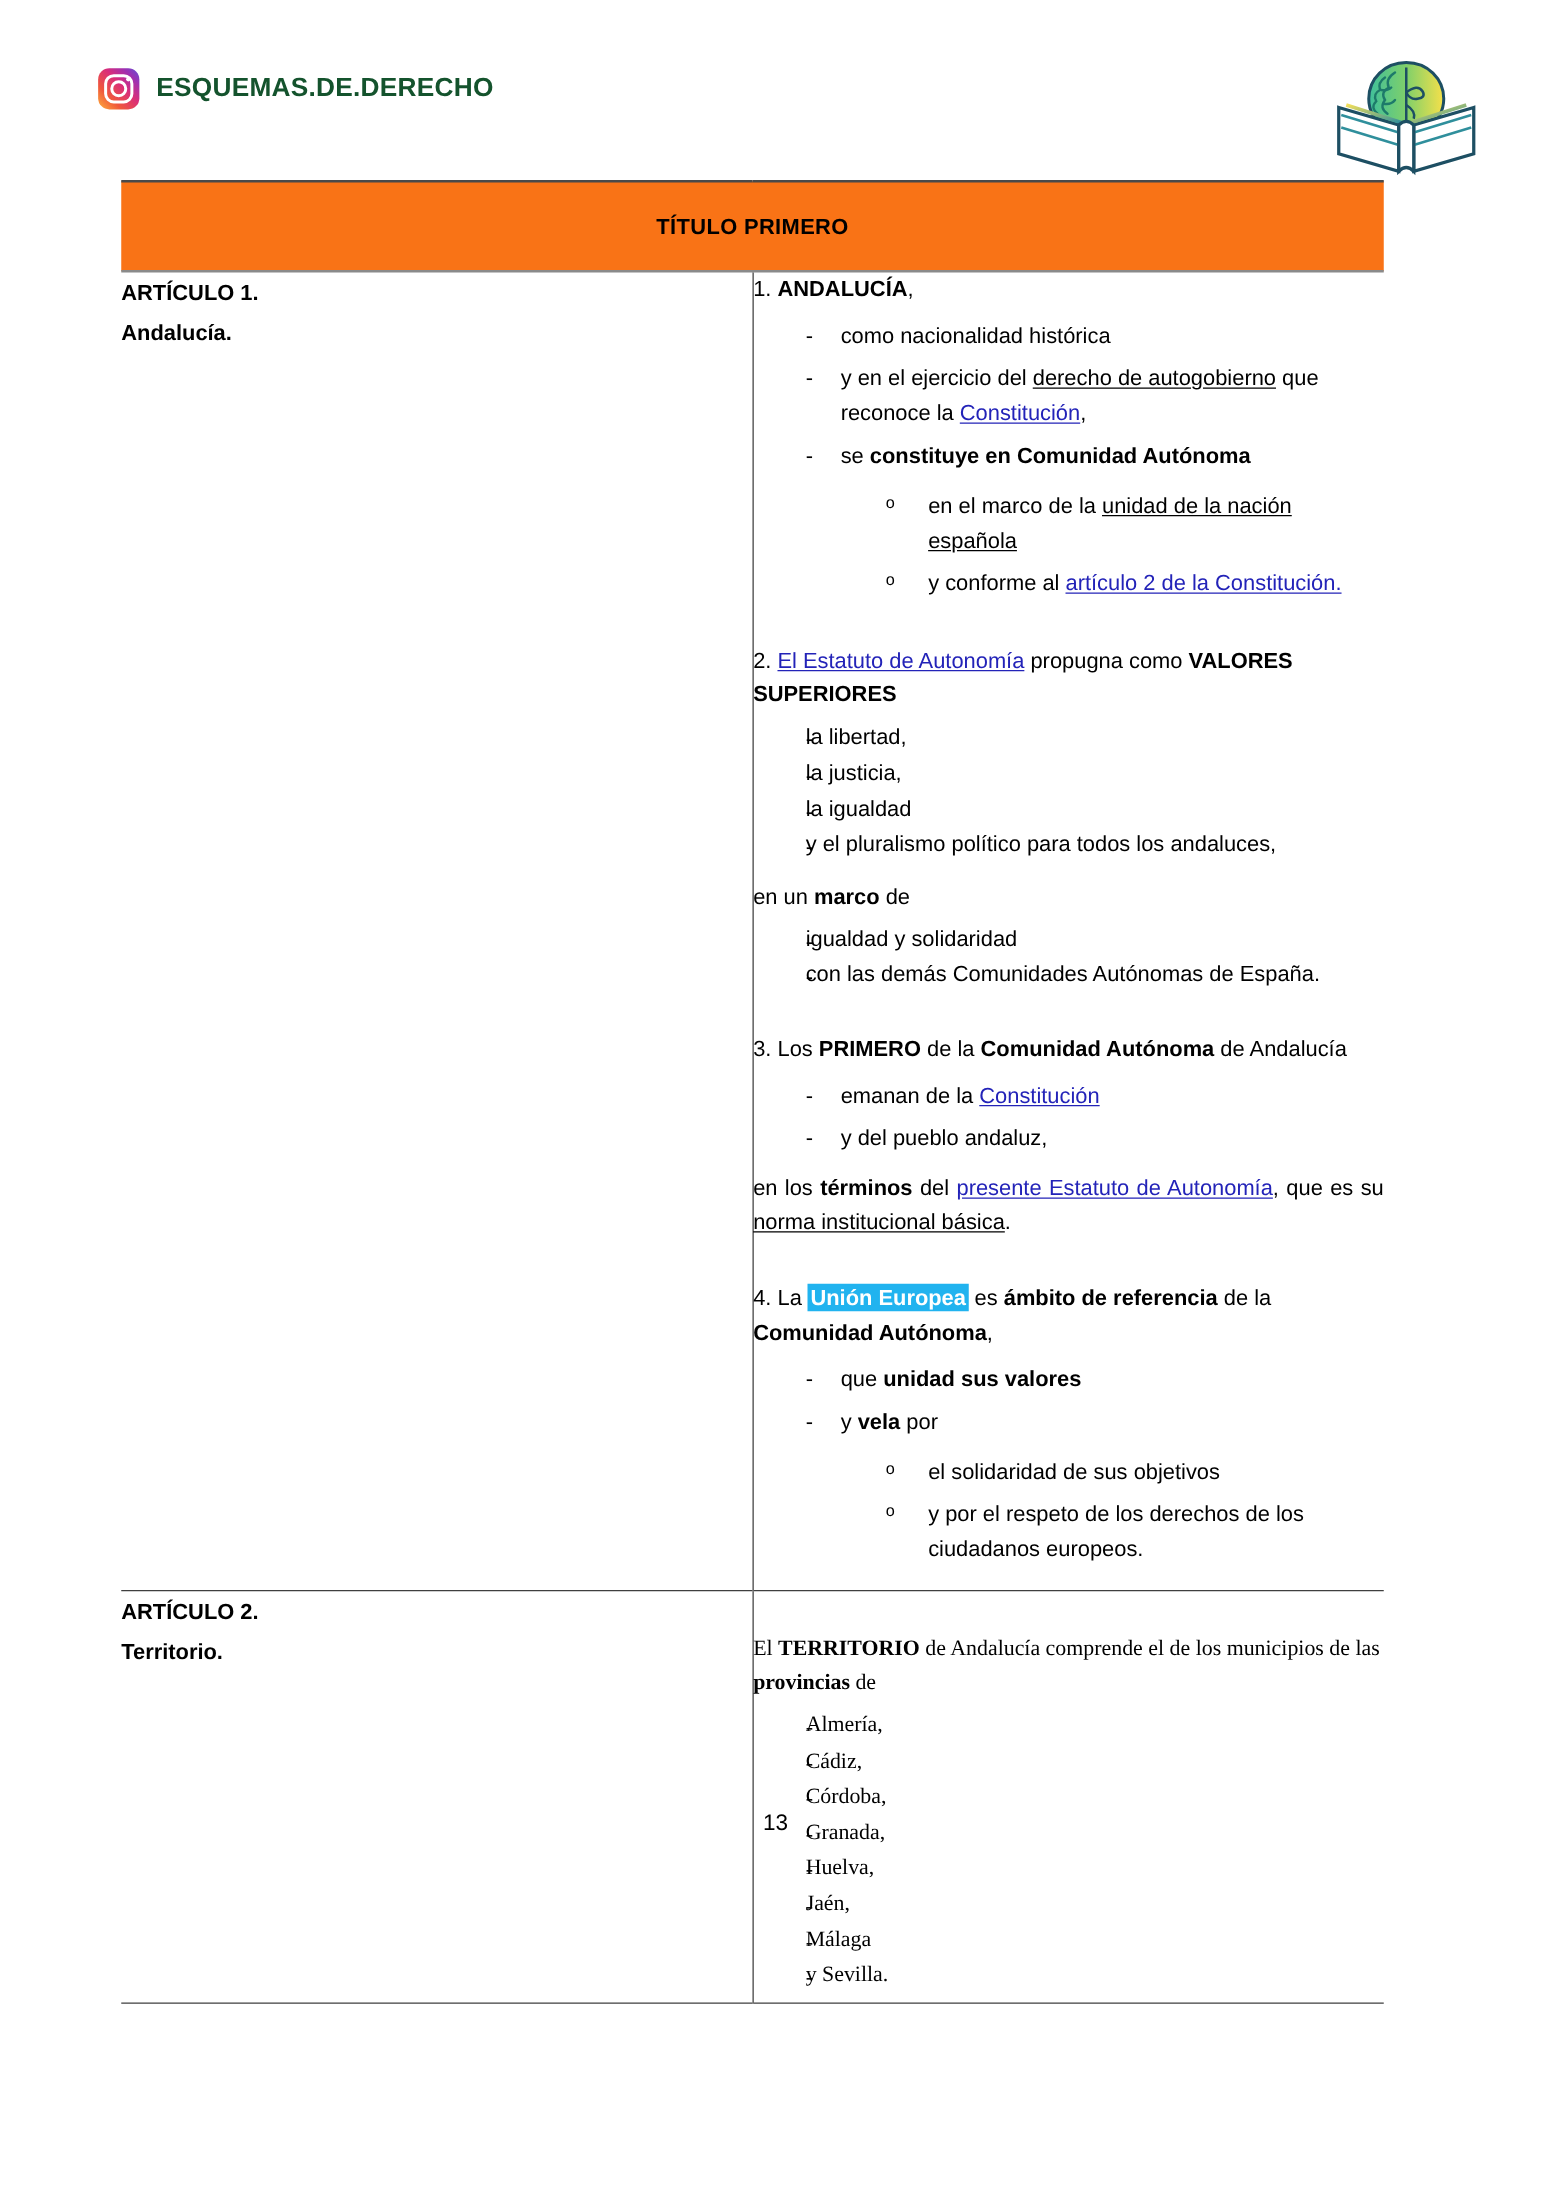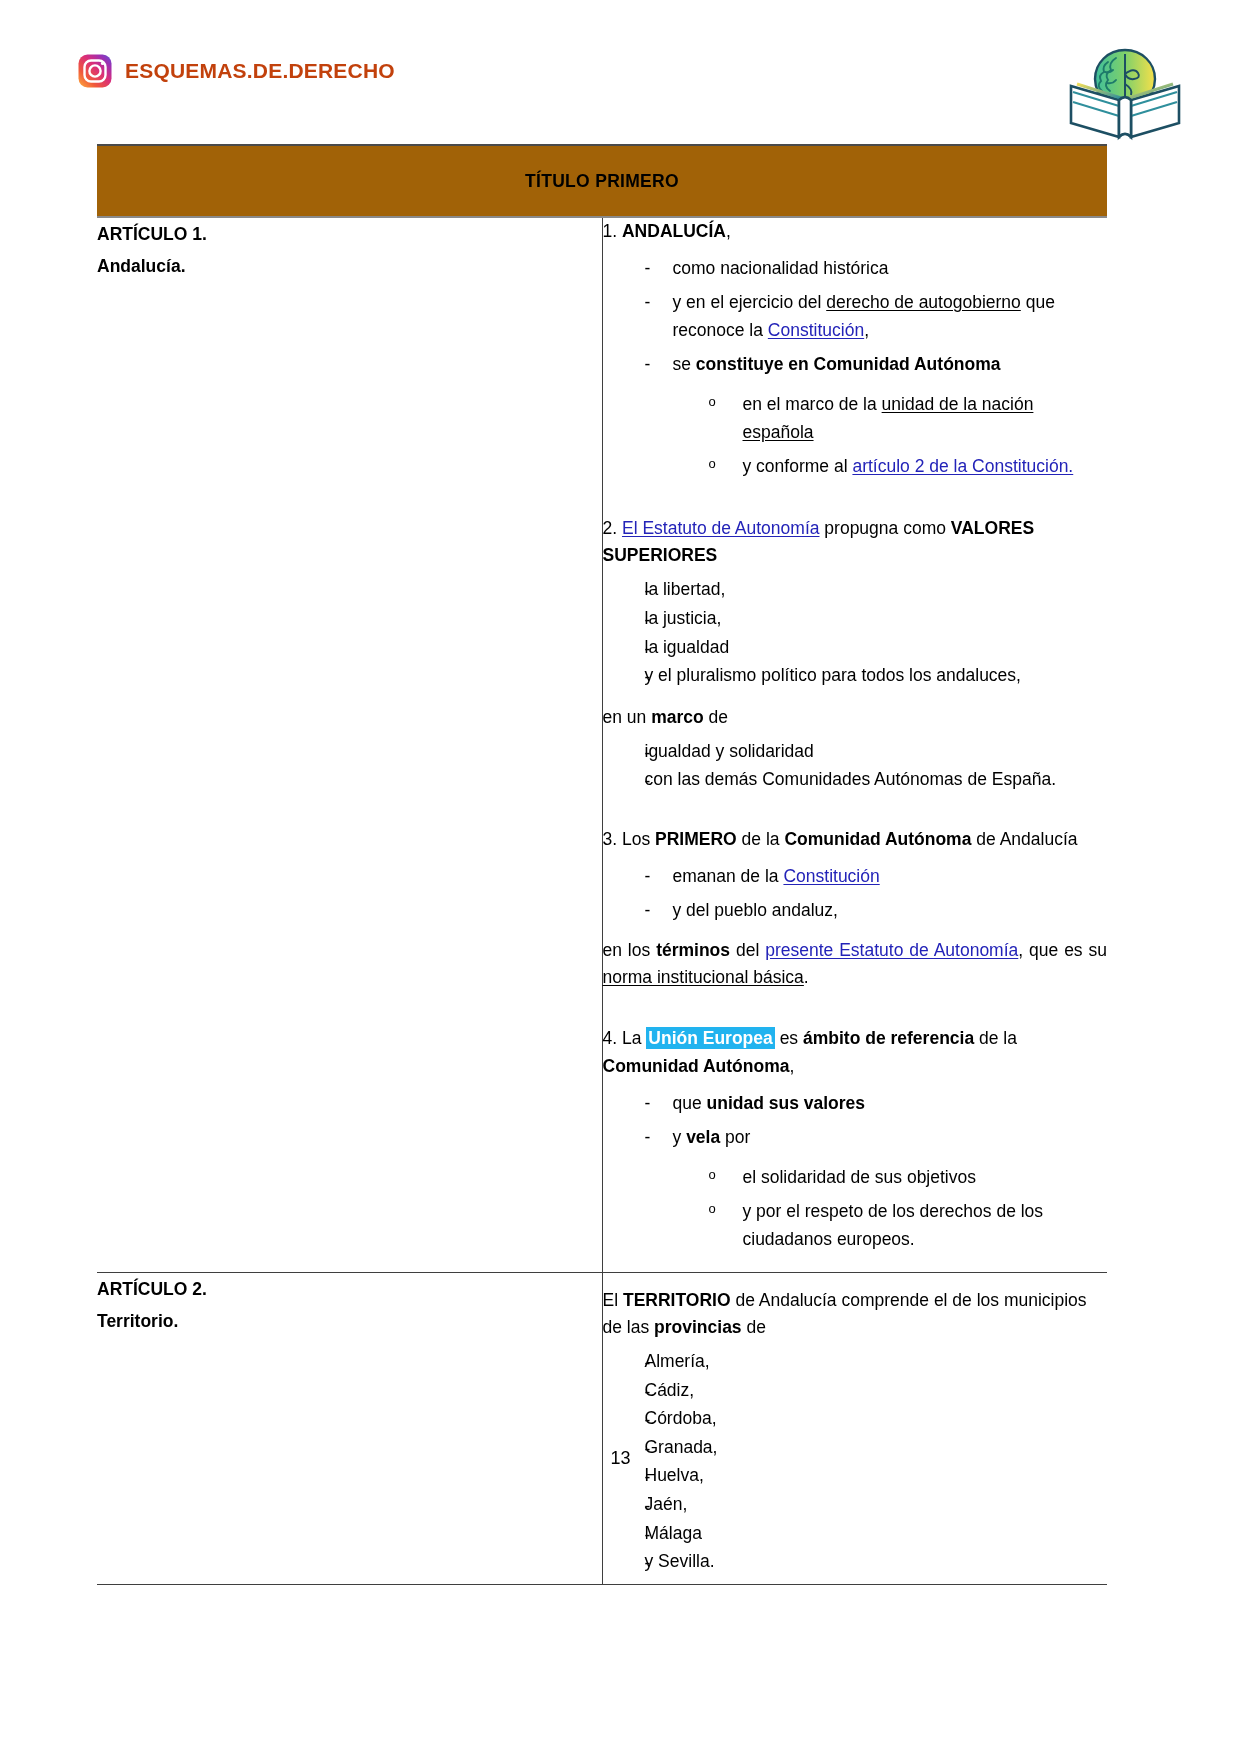--- a/index.html
+++ b/index.html
@@ -27,42 +27,42 @@
     left: 78px; top: 16px;
     display: flex;
     align-items: center;
     gap: 13px;
   }
   .ig-icon { width: 34px; height: 34px; display: block; }
   .brand-name {
     font-size: 21px;
     font-weight: bold;
     letter-spacing: 0.2px;
-    color: #c2410c;
+    color: #14532d;
     white-space: nowrap;
   }
   .logo-mark {
     position: absolute;
     right: 52px; top: 2px;
     width: 128px; height: 110px;
   }
   .logo-mark svg { display: block; width: 100%; height: 100%; }
 
   
   .doc-table {
     position: absolute;
     left: 97px; top: 144px;
     width: 1010px;
     border-collapse: collapse;
     table-layout: fixed;
   }
   .doc-table td { vertical-align: top; padding: 0; }
 
   .title-row td {
-    background: #a16207;
+    background: #f97316;
     border-top: 2.5px solid #4a4a4a;
     border-bottom: 2px solid #8a8a8a;
     height: 72px;
     text-align: center;
     vertical-align: middle;
   }
   .title-text {
     font-size: 17.5px;
     font-weight: bold;
     letter-spacing: 0.3px;
@@ -362,21 +362,21 @@
       <div class="spacer-sm"></div>
     </td>
   </tr>
 
   <tr class="row-sep">
     <td class="art-label-cell">
       <div class="art-label">ARTÍCULO 2.</div>
       <div class="art-label">Territorio.</div>
     </td>
 
-    <td class="art-body-cell" style="padding-top:14px; padding-bottom:6px;">
+    <td class="art-body-cell" style="padding-top:32px; padding-bottom:6px;font-family:Liberation Serif, serif;">
       <p class="para">
         <span>El </span><b>TERRITORIO</b><span> de Andalucía comprende el de los municipios de las </span><b>provincias</b><span> de</span>
       </p>
 
       <ul class="lvl1 tight">
         <li>
           <span class="mk">-</span>
           <span>Almería,</span>
         </li>
         <li>

